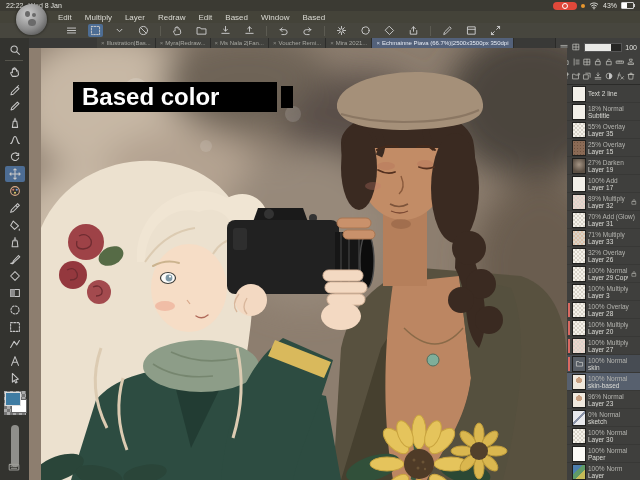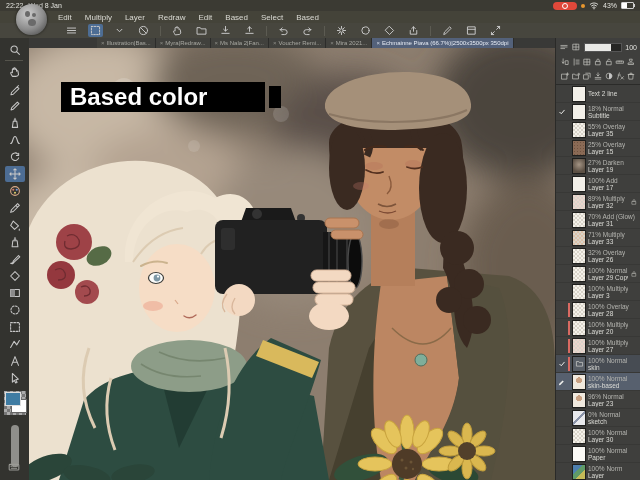--- a/index.html
+++ b/index.html
@@ -45,21 +45,21 @@
   .lbar-bottom{position:absolute;bottom:2px;left:7px;}
   
   .center{width:526px;display:flex;flex-direction:column;}
   .tabbar{height:10px;background:#393937;display:flex;align-items:stretch;font-size:6px;color:#a8a8a2;}
   .tab-spacer{width:68px;background:#393937;}
   .tab{display:flex;align-items:center;gap:2px;padding:0 4px;background:#41413d;border-right:1px solid #2c2c2a;
        white-space:nowrap;overflow:hidden;max-width:66px;}
   .tab .x{color:#8f8f89;font-size:6px;}
   .tab.active{background:#53617a;color:#e6ebf4;max-width:180px;}
   .tab.active .x{color:#cfd6e2;}
-  .canvas-wrap{height:432px;position:relative;background:#8d7e6f;}
+  .canvas-wrap{height:432px;position:relative;background:#8d7e6f;padding-left:12px;}
   
   .lpanel{width:84px;background:#3f3f3d;display:flex;flex-direction:column;font-size:7px;color:#c9c9c4;border-left:1px solid #2a2a28;}
   .lp-row1{height:15px;display:flex;align-items:center;gap:3px;padding:2px 3px 0;}
   .slider{flex:1;height:7px;background:#262624;border:1px solid #555;position:relative;}
   .slider-fill{position:absolute;left:0;top:0;bottom:0;width:72%;background:#e9e9e6;}
   .lp-val{font-size:7px;color:#e2e2de;}
   .lp-icons{height:14px;display:flex;align-items:center;justify-content:space-between;padding:0 4px;}
   .lp-divider{height:1px;background:#2b2b29;margin-top:1px;}
   .llist{flex:1;overflow:hidden;}
   .lrow{height:18px;box-sizing:border-box;display:flex;align-items:center;gap:2px;padding:0 2px 0 1px;border-bottom:1px solid #383836;}
@@ -119,21 +119,21 @@
     <i style="left:16px;top:9px;width:4px;height:4px"></i>
     <i style="left:12px;top:15px;width:8px;height:7px"></i>
   </div>
 <div class="menubar" id="menu-items">
     <span class="menu-item">Edit</span>
     <span class="menu-item">Multiply</span>
     <span class="menu-item">Layer</span>
     <span class="menu-item">Redraw</span>
     <span class="menu-item">Edit</span>
     <span class="menu-item">Based</span>
-    <span class="menu-item">Select</span>
+    <span class="menu-item">Window</span>
     <span class="menu-item">Based</span>
   </div>
 
 <div class="toolbar" id="tt-icons">
     <span class="ticon">
       <svg viewBox="0 0 16 16" width="13" height="13" fill="none" stroke="#c7c7c7" stroke-width="1.2" stroke-linecap="round" stroke-linejoin="round">
         <path d="M3 5h10M3 8h10M3 11h10"></path>
       </svg>
     </span>
     <span class="ticon sel">

